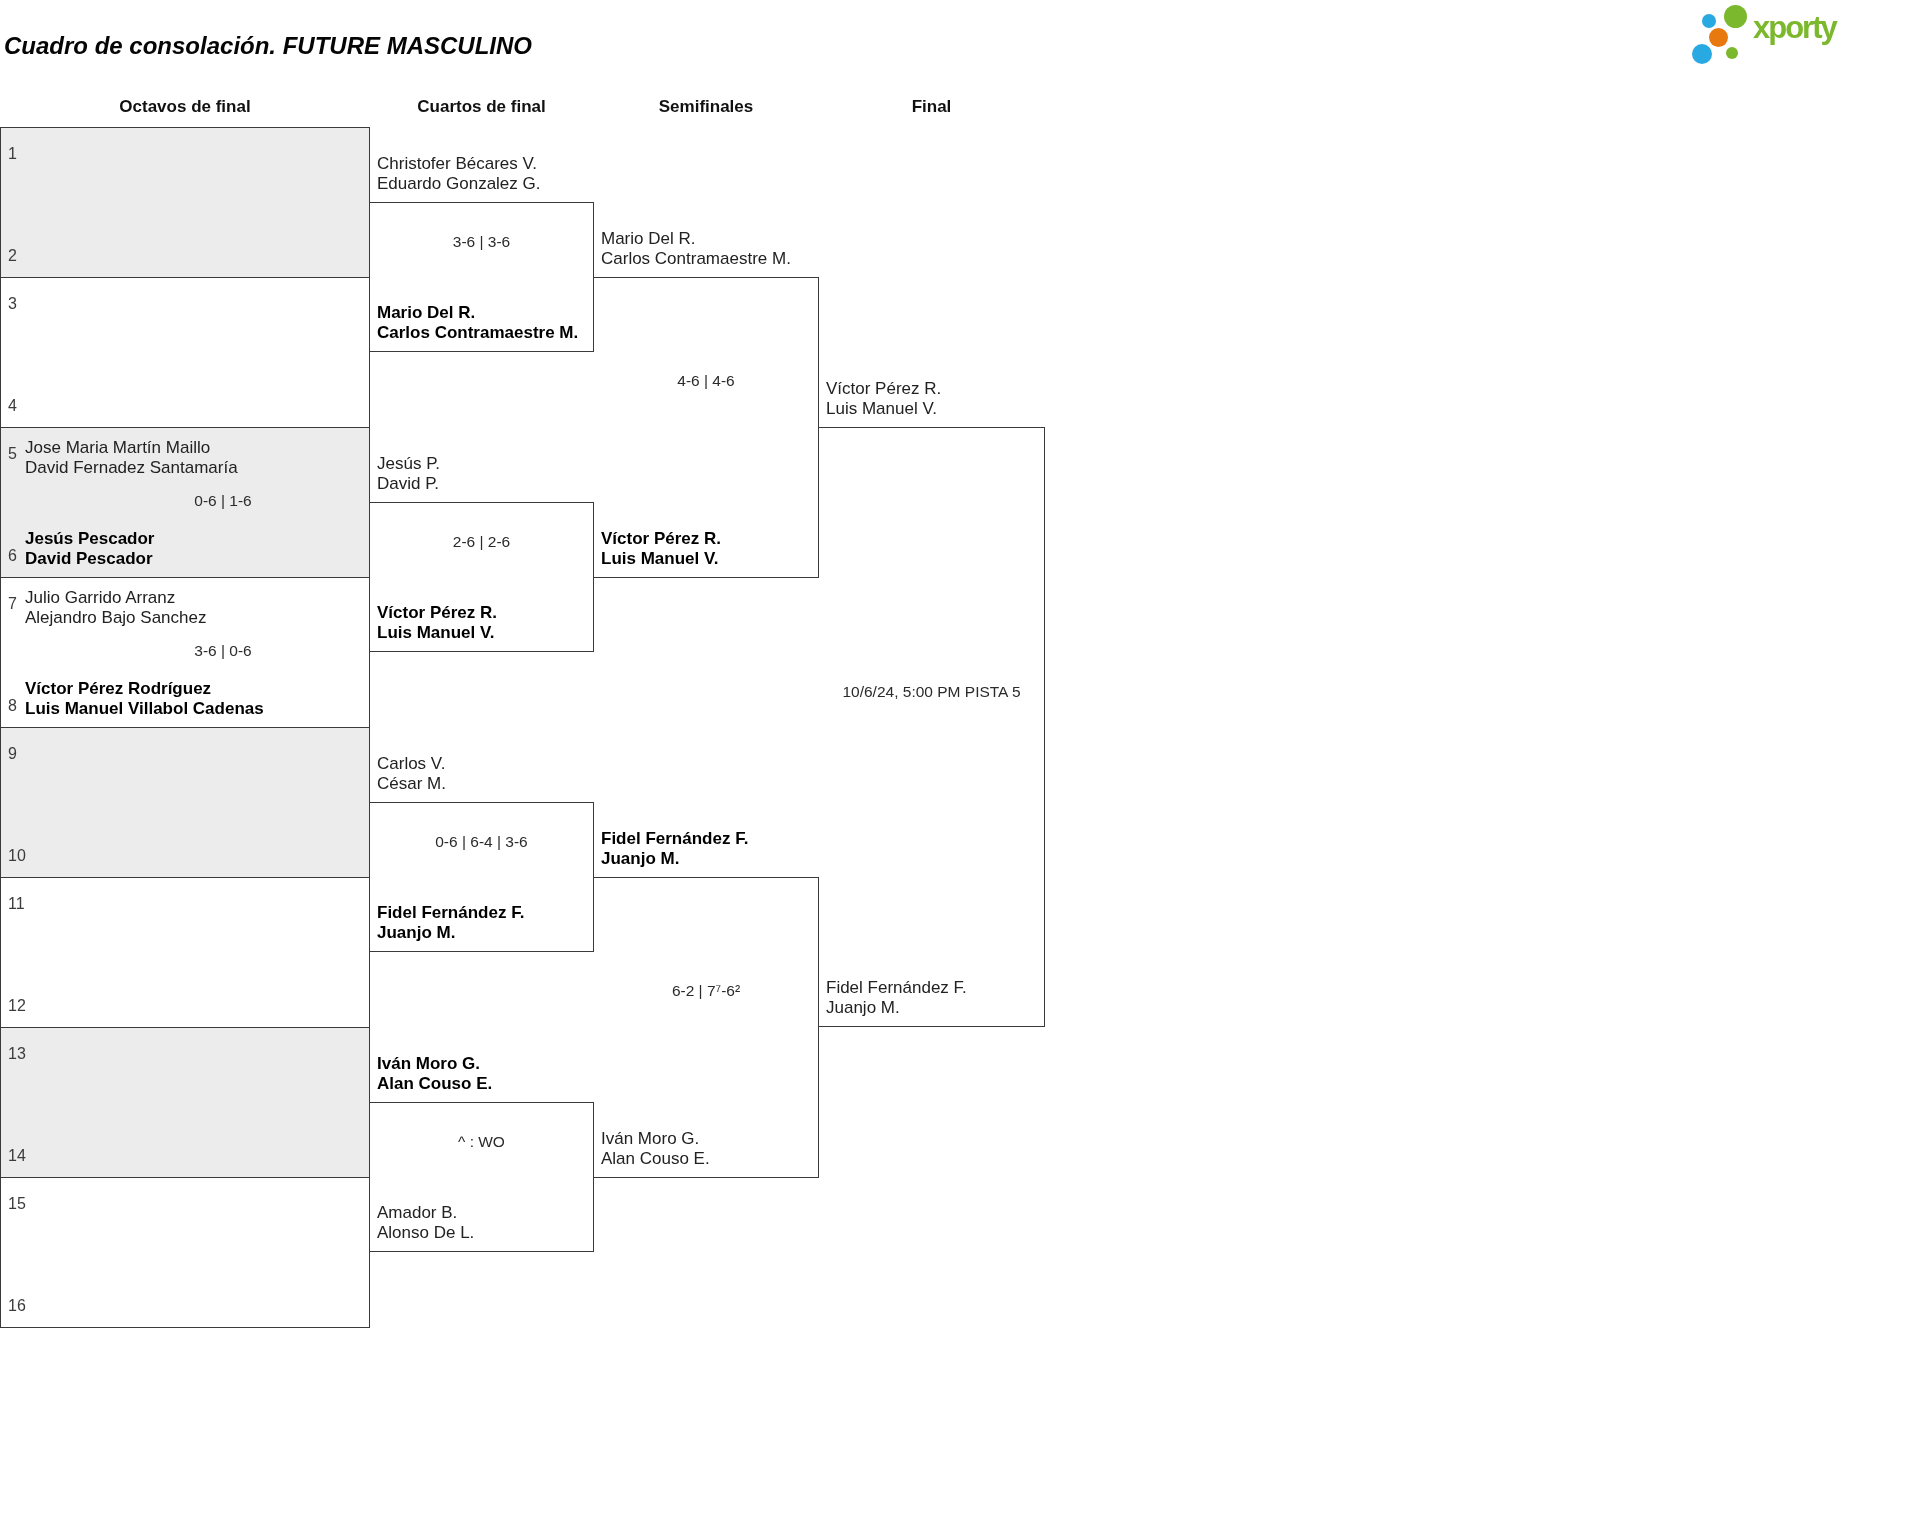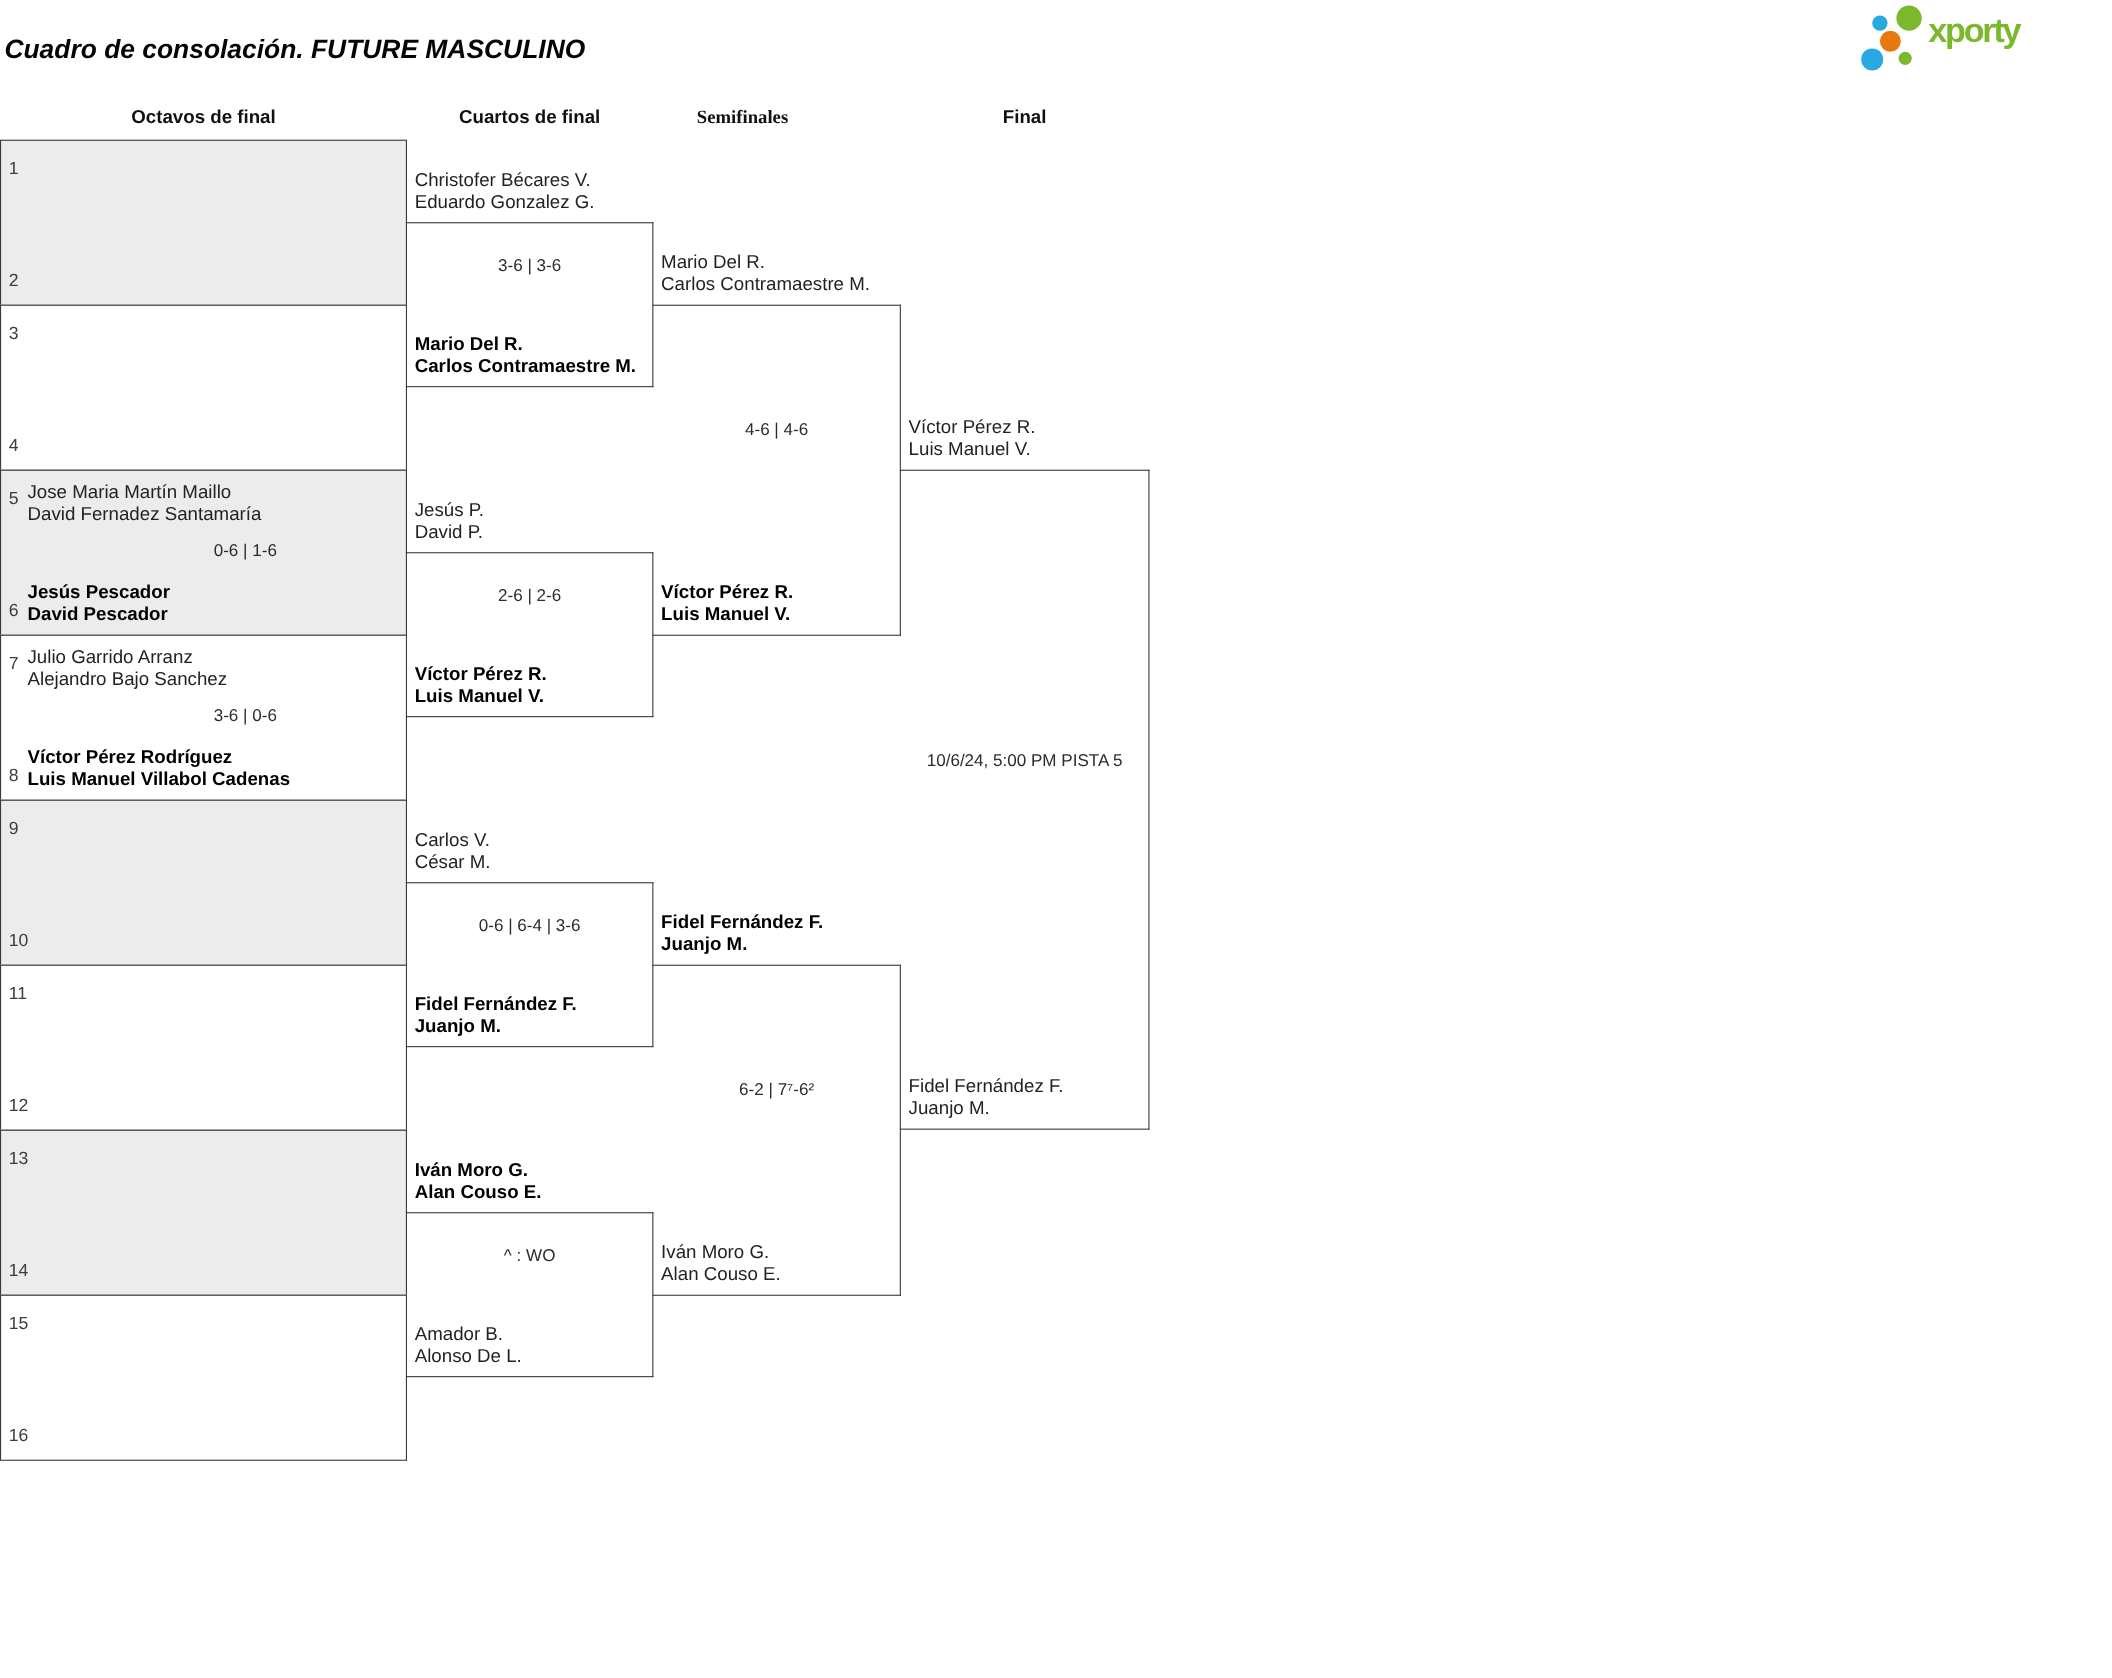--- a/index.html
+++ b/index.html
@@ -20,21 +20,21 @@
   .dot.blue-sm{left:12px;top:14px;width:14px;height:14px;background:#29a9e1;}
   .dot.green-lg{left:34px;top:5px;width:23px;height:23px;background:#7cb82d;}
   .dot.orange{left:19px;top:28px;width:19px;height:19px;background:#e8790f;}
   .dot.blue-lg{left:2px;top:44px;width:20px;height:20px;background:#29a9e1;}
   .dot.green-sm{left:36px;top:47px;width:12px;height:12px;background:#7cb82d;}
   .logo-text{position:absolute;left:63px;top:10px;font-size:31px;font-weight:bold;letter-spacing:-2px;color:#7cb82d;}
   
   .round-h{position:absolute;top:97px;text-align:center;font-size:17px;font-weight:bold;color:#111;}
   .rh-oct{left:0;width:370px;}
   .rh-cua{left:369px;width:225px;}
-  .rh-sem{left:562px;width:226px;font-family:Liberation Serif, serif;}
+  .rh-sem{left:593px;width:226px;}
   .rh-fin{left:818px;width:227px;}
   
   .obox{position:absolute;left:0;width:370px;height:151px;border:1px solid #3a3a3a;box-sizing:border-box;background:#fff;}
   .obox.gray{background:#ececec;}
   .mbox{position:absolute;border:1px solid #3a3a3a;border-left:none;box-sizing:border-box;background:transparent;}
   .qf{left:369px;width:225px;height:150px;}
   .sf{left:593px;width:226px;height:301px;}
   .fin{left:818px;width:227px;height:600px;}
   
   .slot-num{position:absolute;left:8px;font-size:16px;line-height:19px;color:#3c3c3c;}
@@ -159,21 +159,21 @@
       <span>Alonso De L.</span>
   </div>
 
   <div class="mbox sf" style="top:277px"></div>
   <div class="mbox sf" style="top:877px"></div>
 
   <div class="team" style="left:601px;top:229px">
     <span>Mario Del R.</span>
       <span>Carlos Contramaestre M.</span>
   </div>
-  <div class="score sc-sf" style="top:381px">4-6 | 4-6</div>
+  <div class="score sc-sf" style="top:371px">4-6 | 4-6</div>
   <div class="team winner" style="left:601px;top:529px">
     <span>Víctor Pérez R.</span>
       <span>Luis Manuel V.</span>
   </div>
 
   <div class="team winner" style="left:601px;top:829px">
     <span>Fidel Fernández F.</span>
       <span>Juanjo M.</span>
   </div>
   <div class="score sc-sf" style="top:981px">6-2 | 7⁷-6²</div>

